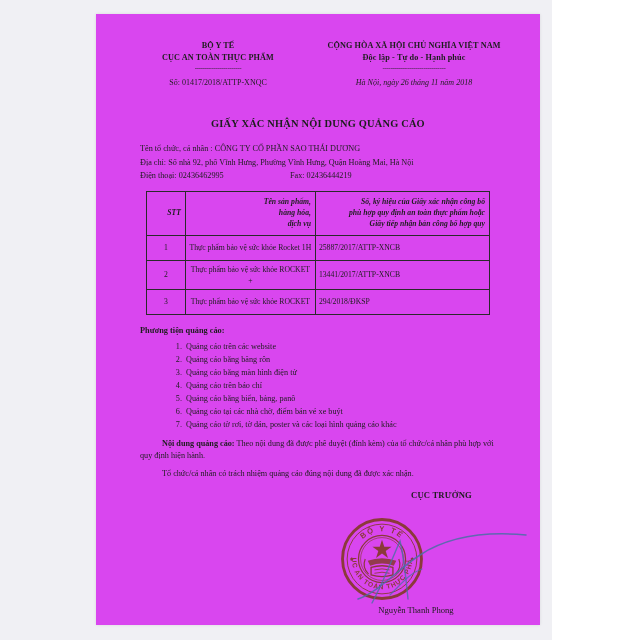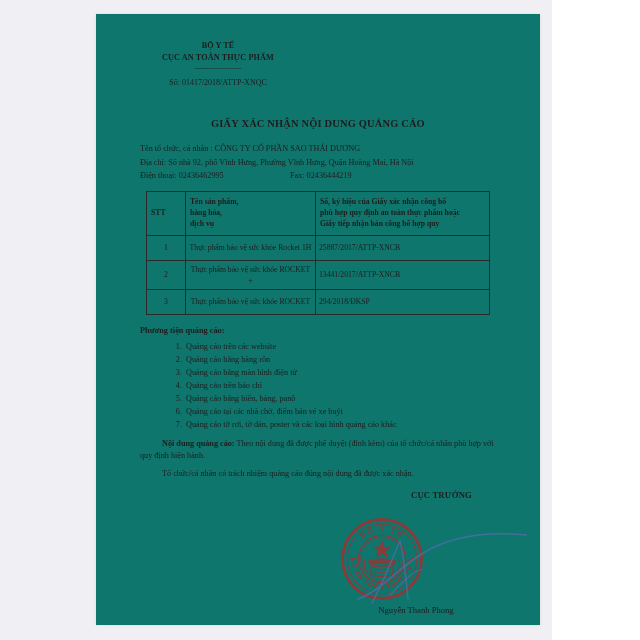--- a/index.html
+++ b/index.html
@@ -19,21 +19,21 @@
     width: 552px;
     height: 640px;
     background: #f0f0f4;
   }
   .page {
     position: absolute;
     left: 96px;
     top: 14px;
     width: 444px;
     height: 611px;
-    background: #0f766e;
+    background: #d946ef;
     box-shadow: 0 0 3px rgba(0,0,0,0.10);
     box-sizing: border-box;
     padding: 0;
     overflow: hidden;
   }
   .inner {
     position: relative;
     padding: 26px 22px 0 22px;
     color: #1d1d1d;
     font-size: 8.1px;
@@ -98,23 +98,24 @@
     width: 344px;
     font-size: 7.7px;
   }
   table.reg th, table.reg td {
     border: 1px solid #2a2a2a;
     padding: 3px 3px;
     vertical-align: middle;
   }
   table.reg th {
     font-weight: bold;
-    text-align: left;
+    text-align: right;
     line-height: 1.4;
     padding: 5px 4px;
+    font-style: italic;
   }
   th.c-stt { width: 32px; }
   th.c-name { width: 133px; }
   th.c-cert { width: 179px; }
   td.c-stt { text-align: center; height: 18px; }
   td.c-name { text-align: center; }
   td.c-cert { }
 
   
   .sec-head {
@@ -193,20 +194,26 @@
 
 <div class="page">
   <div class="inner">
 
     <div class="hdr">
       <div class="hdr-col hdr-left">
         <div class="hdr-line1">BỘ Y TẾ</div>
         <div class="hdr-line2">CỤC AN TOÀN THỰC PHẨM</div>
         <div class="dashes">-----------------------</div>
         <div class="hdr-sub">Số:  01417/2018/ATTP-XNQC</div>
+      </div>
+      <div class="hdr-col hdr-right">
+        <div class="hdr-line1">CỘNG HÒA XÃ HỘI CHỦ NGHĨA VIỆT NAM</div>
+        <div class="hdr-line2">Độc lập - Tự do - Hạnh phúc</div>
+        <div class="dashes">-------------------------------</div>
+        <div class="hdr-sub italic">Hà Nội, ngày 26 tháng 11 năm 2018</div>
       </div>
     </div>
 
     <div class="title">GIẤY XÁC NHẬN NỘI DUNG QUẢNG CÁO</div>
 
     <div class="org">
       <div>Tên tổ chức, cá nhân : CÔNG TY CỔ PHẦN SAO THÁI DƯƠNG</div>
       <div>Địa chỉ: Số nhà 92, phố Vĩnh Hưng, Phường Vĩnh Hưng, Quận Hoàng Mai, Hà Nội</div>
       <div class="fax-row">
         <span class="phone">Điện thoại: 02436462995</span>

